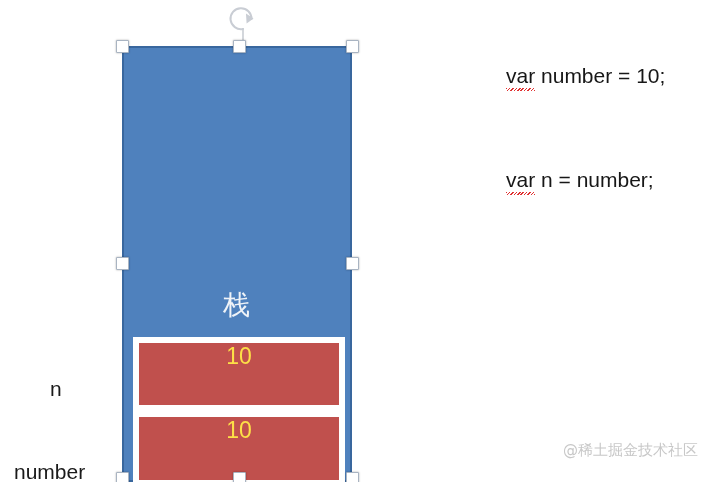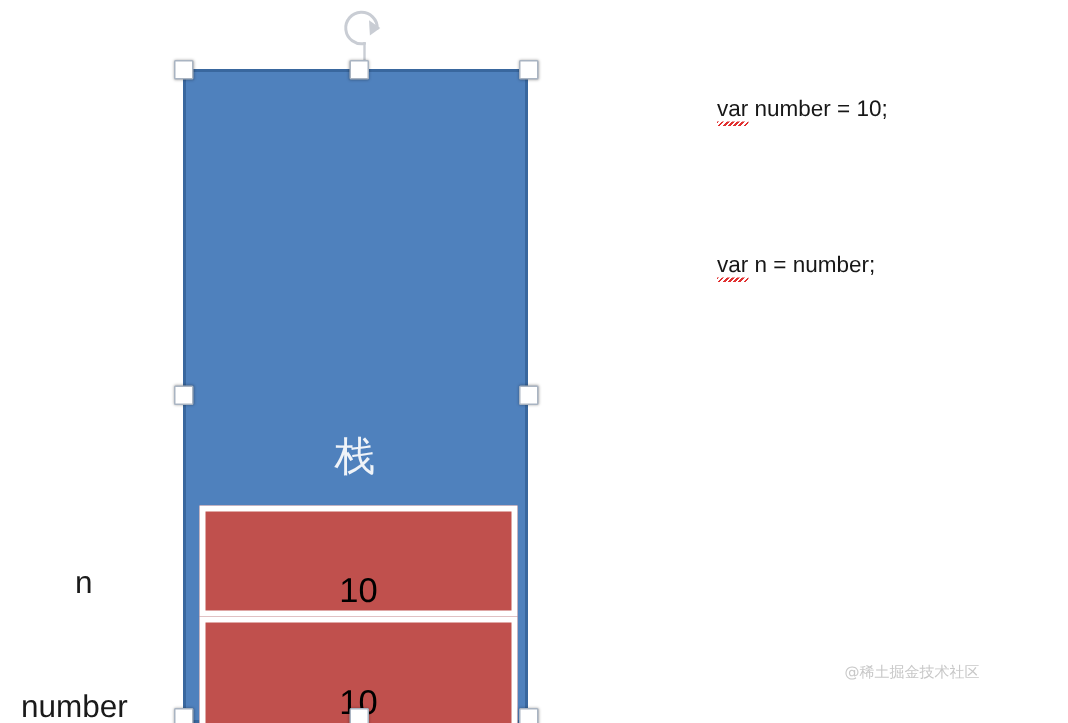--- a/index.html
+++ b/index.html
@@ -43,26 +43,26 @@
     font-family: "DejaVu Sans", "Liberation Sans", sans-serif;
     letter-spacing: 1px;
   }
 
   
   .value-box {
     position: absolute;
     left: 9px;
     width: 212px;
     background: #C0504D;
-    border: 4px solid #ffffff;
+    border: 6px solid #ffffff;
     box-sizing: border-box;
-    color: #000000;
+    color: #fde047;
     font-size: 23px;
     display: flex;
-    align-items: flex-end;
+    align-items: flex-start;
     justify-content: center;
   }
   #value-box-n      { top: 289px; height: 74px; }
   #value-box-number { top: 363px; height: 75px; }
 
   
   .handle {
     position: absolute;
     width: 13px;
     height: 13px;
@@ -97,23 +97,23 @@
     color: #1a1a1a;
     font-size: 21px;
     white-space: nowrap;
   }
   #label-n      { left: 50px; top: 377px; }
   #label-number { left: 14px; top: 460px; }
 
   
   .code-line {
     position: absolute;
-    left: 478px;
+    left: 506px;
     color: #171717;
-    font-size: 15px;
+    font-size: 21px;
     white-space: nowrap;
   }
   #code-line-1 { top: 64px; }
   #code-line-2 { top: 128px; margin-top: 40px; }
 
   .misspelled {
     position: relative;
     display: inline-block;
   }
   .misspelled::after {
@@ -128,21 +128,21 @@
         #E03030 0px, #E03030 1.1px,
         rgba(255,255,255,0) 1.1px, rgba(255,255,255,0) 2.4px);
   }
 
   
   #watermark {
     position: absolute;
     left: 563px;
     top: 441px;
     color: #C8C8C8;
-    font-size: 10px;
+    font-size: 15px;
     font-family: "DejaVu Sans", "Liberation Sans", sans-serif;
     white-space: nowrap;
   }
 </style>
 </head>
 <body>
 
 <div id="canvas">
 
   <div id="rotate-handle">

